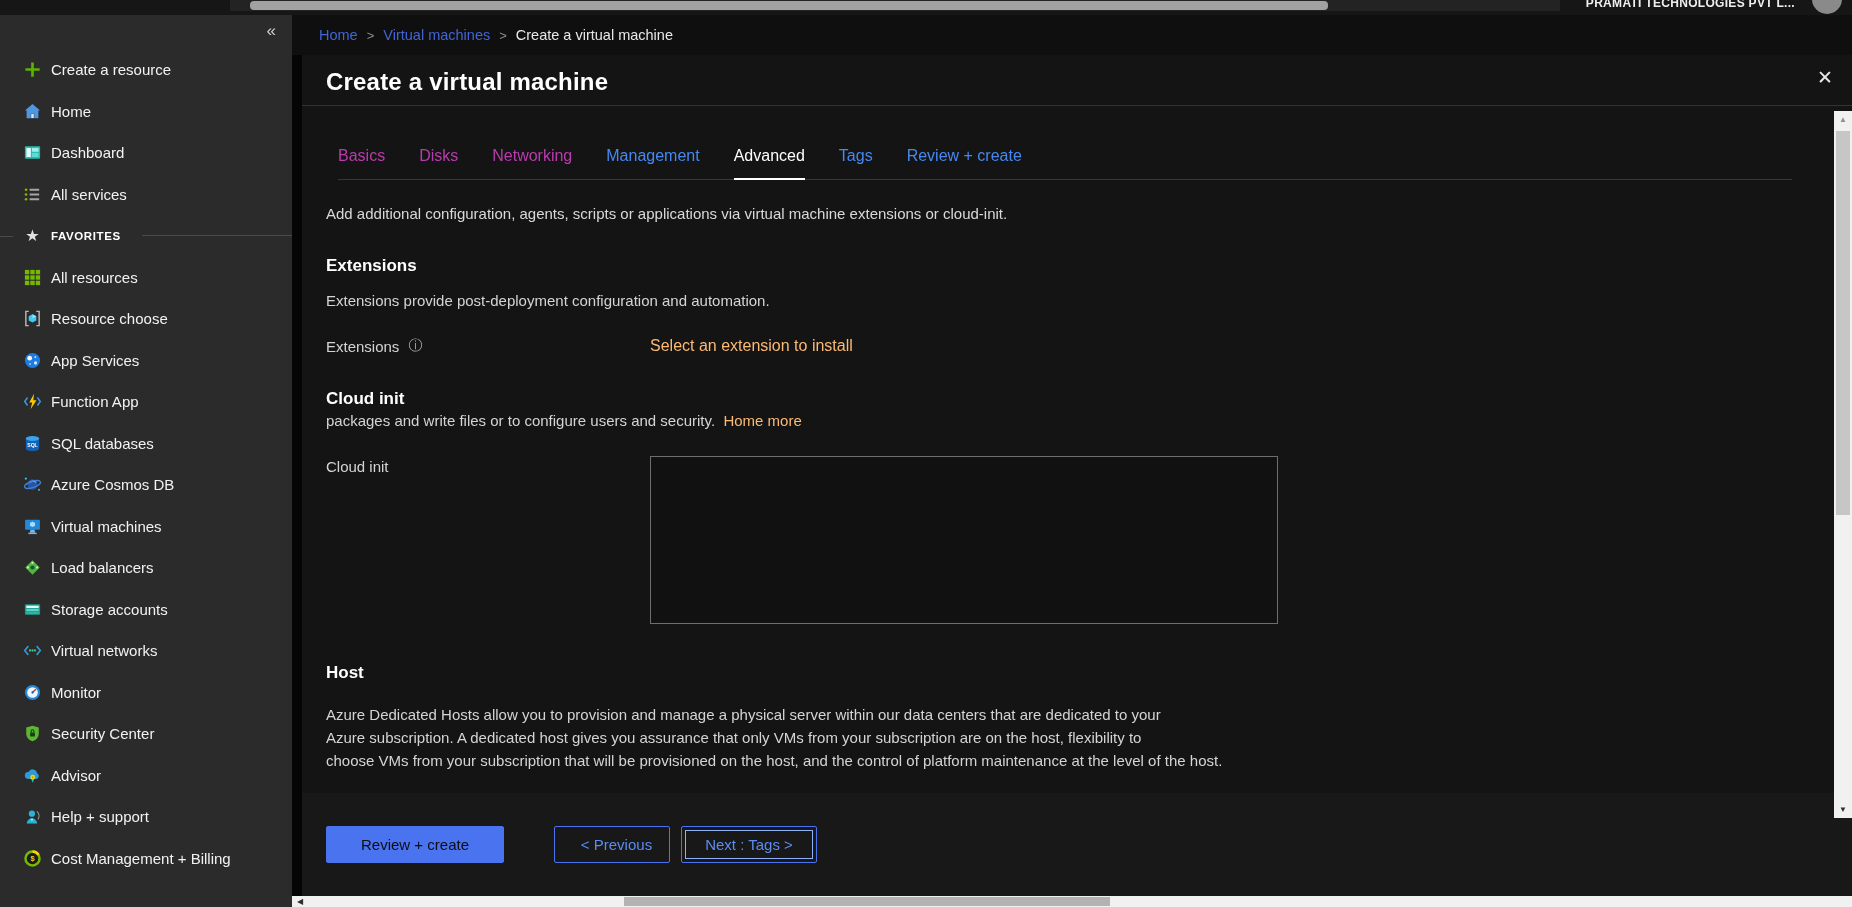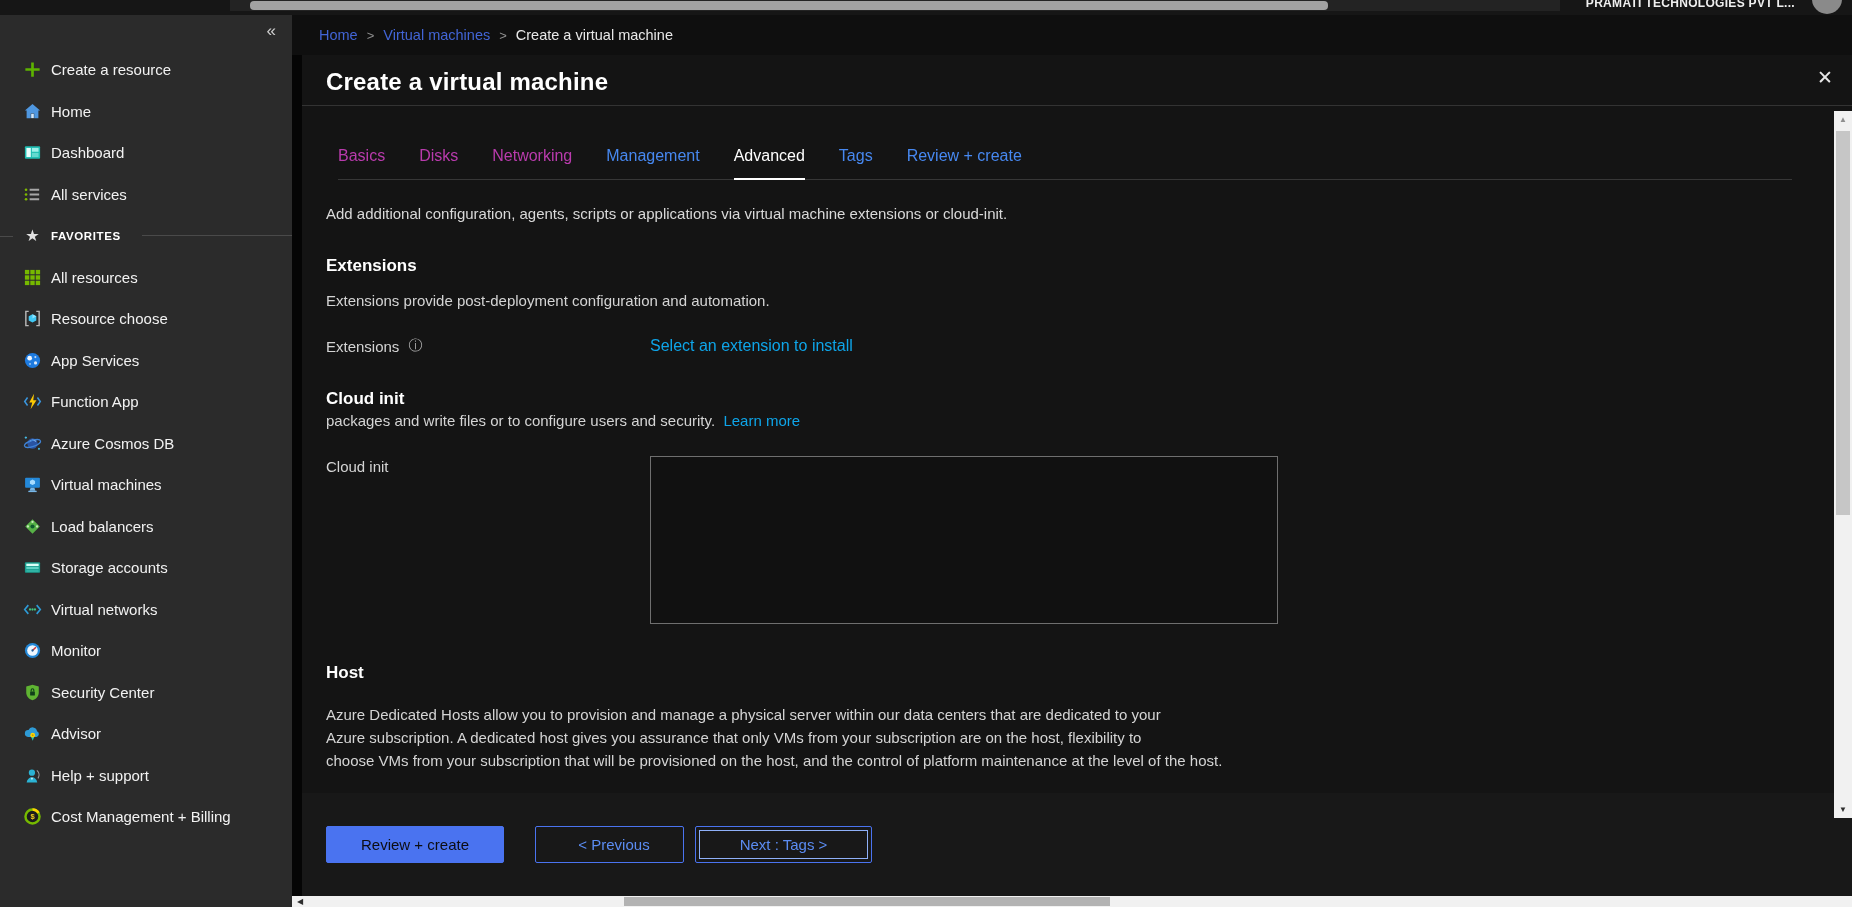--- a/index.html
+++ b/index.html
@@ -42,37 +42,37 @@
   .tab { padding-bottom:13px; cursor:pointer; white-space:nowrap; }
   .tab.visited { color:#b93bad; }
   .tab.link { color:#4788f0; }
   .tab.active { color:#fff; border-bottom:2px solid #fff; margin-bottom:-1px; }
 
   .intro { margin-top:25px; font-size:15px; color:#d9d9d9; }
   h3 { margin-top:34px; font-size:17px; font-weight:700; color:#fff; }
   .desc { margin-top:16px; font-size:15px; color:#d4d4d4; }
   .line { margin:0; line-height:23px; white-space:nowrap; }
   .first-line { margin-top:17px; }
-  .link { color:#0ea5e9; text-decoration:none; cursor:pointer; }
+  .link { color:#fdba74; text-decoration:none; cursor:pointer; }
 
   .field-row { display:flex; align-items:center; margin-top:28px; }
   .field-label { width:324px; flex-shrink:0; display:flex; align-items:center; gap:9px; font-size:15px; color:#d4d4d4; }
   .info { font-size:14px; color:#a8a8a8; font-style:normal; }
   .field-row.cloud { margin-top:24px; align-items:flex-start; }
   .field-row.cloud .field-label { padding-top:2px; }
   textarea.cloud-box { width:628px; height:168px; background:#111; border:1px solid #6f6f6f; resize:none; outline:none; color:#ddd; font-family:"Liberation Mono", monospace; font-size:13px; padding:6px; }
   .host-h { margin-top:39px; }
   .host-first { margin-top:20px; }
 
   .blade-footer { position:absolute; left:0; bottom:0; width:100%; height:103px; background:#181818; display:flex; align-items:center; padding-left:24px; }
   .btn { height:37px; font-size:15px; border-radius:2px; cursor:pointer; font-family:"Liberation Sans", sans-serif; }
   .btn.primary { width:178px; background:#4a73f0; border:1px solid #4a73f0; color:#0d0d12; }
   .btn.outline { background:transparent; border:1px solid #4a73f0; color:#5b8cf2; }
-  .btn.prev { width:149px; margin-left:31px;padding-left:9px; }
-  .btn.next { width:177px; margin-left:11px; outline:1px solid #8fb0f8; outline-offset:-5px; }
+  .btn.prev { width:116px; margin-left:50px;padding-left:9px; }
+  .btn.next { width:136px; margin-left:11px; outline:1px solid #8fb0f8; outline-offset:-5px; }
 
   
   .vscroll { position:absolute; left:1834px; top:111px; width:18px; height:707px; background:#f1f1f1; z-index:40; }
   .varrow { display:block; text-align:center; font-size:8px; line-height:17px; color:#8f8f8f; }
   .varrow.down { position:absolute; bottom:0; left:0; width:100%; color:#2e2e2e; }
   .vthumb { position:absolute; left:2px; top:20px; width:14px; height:384px; background:#c6c6c6; }
   .hscroll { position:absolute; left:0; top:881px; width:1560px; height:11px; background:#f1f1f1; z-index:40; }
   .harrow { position:absolute; left:5px; top:0; font-size:8px; line-height:11px; color:#2e2e2e; }
   .hthumb { position:absolute; left:332px; top:1px; width:486px; height:9px; background:#b3b3b3; }
 </style>
@@ -191,20 +191,30 @@
       <span class="icn">
           <svg width="19" height="19" viewBox="0 0 20 20">
             <path d="M4.8 5.8 1.8 10l3 4.2" stroke="#3a96dd" stroke-width="1.6" fill="none"></path>
             <path d="M15.2 5.8l3 4.2-3 4.2" stroke="#3a96dd" stroke-width="1.6" fill="none"></path>
             <path d="M11.6 1.8 6.6 11h3.1L8 18.2l6.2-9.6h-3.4z" fill="#fcca03"></path>
           </svg>
         </span>
       <span>Function App</span>
     </div>
 
+    <div class="nav-item">
+      <span class="icn">
+          <svg width="19" height="19" viewBox="0 0 20 20">
+            <path d="M3 4.8v10.4c0 1.5 3.1 2.7 7 2.7s7-1.2 7-2.7V4.8z" fill="#1261b4"></path>
+            <ellipse cx="10" cy="4.8" rx="7" ry="2.6" fill="#39a5ea"></ellipse>
+            <text x="10" y="14" font-size="5.4" font-weight="bold" fill="#fff" text-anchor="middle" font-family="Liberation Sans, sans-serif">SQL</text>
+          </svg>
+        </span>
+      <span>SQL databases</span>
+    </div>
 
     <div class="nav-item">
       <span class="icn">
           <svg width="19" height="19" viewBox="0 0 20 20">
             <circle cx="10" cy="10" r="5.4" fill="#2954a3"></circle>
             <path d="M6.4 8.4c2.2-2.2 5.2-2.6 7.2-.6" stroke="#a8d4ff" stroke-width="1.1" fill="none"></path>
             <ellipse cx="10" cy="10" rx="8.8" ry="3.2" fill="none" stroke="#3f83d6" stroke-width="1.3" transform="rotate(-18 10 10)"></ellipse>
             <path d="M3 2.6v2.4M1.8 3.8h2.4" stroke="#49c5f2" stroke-width="1"></path>
             <path d="M16.8 14.6v2M15.8 15.6h2" stroke="#49c5f2" stroke-width="1"></path>
           </svg>
@@ -360,21 +370,21 @@
 
       <div class="field-row">
         <div class="field-label">
           <span>Extensions</span>
           <span class="info">ⓘ</span>
         </div>
         <a class="link">Select an extension to install</a>
       </div>
 
       <h3>Cloud init</h3>
-      <p class="desc line"><span>packages and write files or to configure users and security.</span>&nbsp; <a class="link">Learn more</a></p>
+      <p class="desc line"><span>packages and write files or to configure users and security.</span>&nbsp; <a class="link">Home more</a></p>
 
       <div class="field-row cloud">
         <div class="field-label">
           <span>Cloud init</span>
         </div>
         <textarea class="cloud-box" aria-label="Cloud init" style=""></textarea>
       </div>
 
       <h3 class="host-h">Host</h3>
       <p class="desc line host-first">Azure Dedicated Hosts allow you to provision and manage a physical server within our data centers that are dedicated to your</p>

